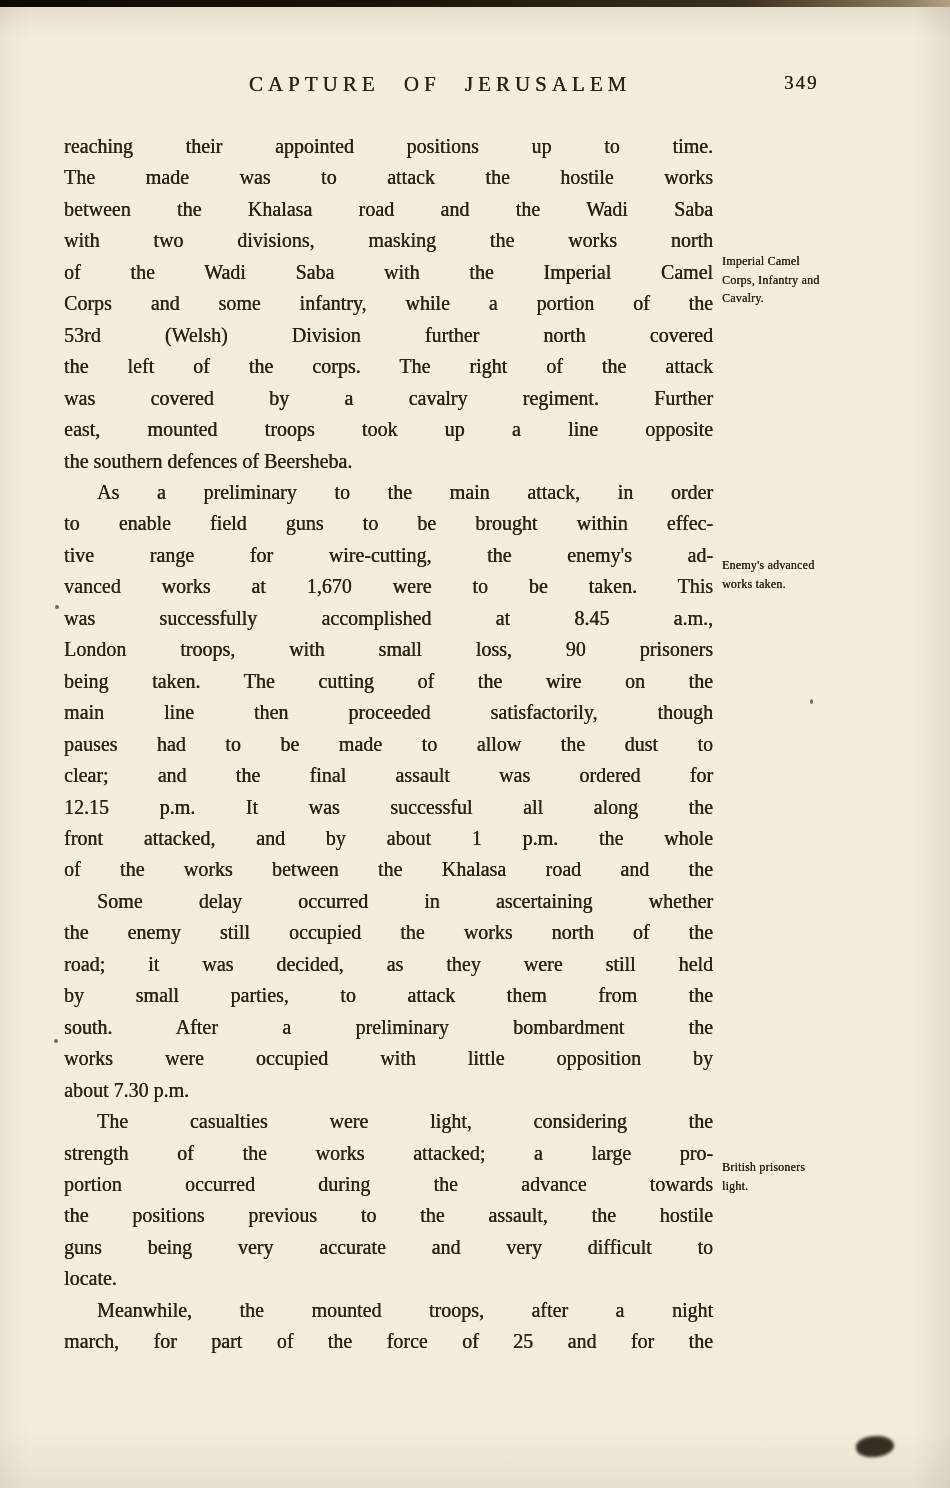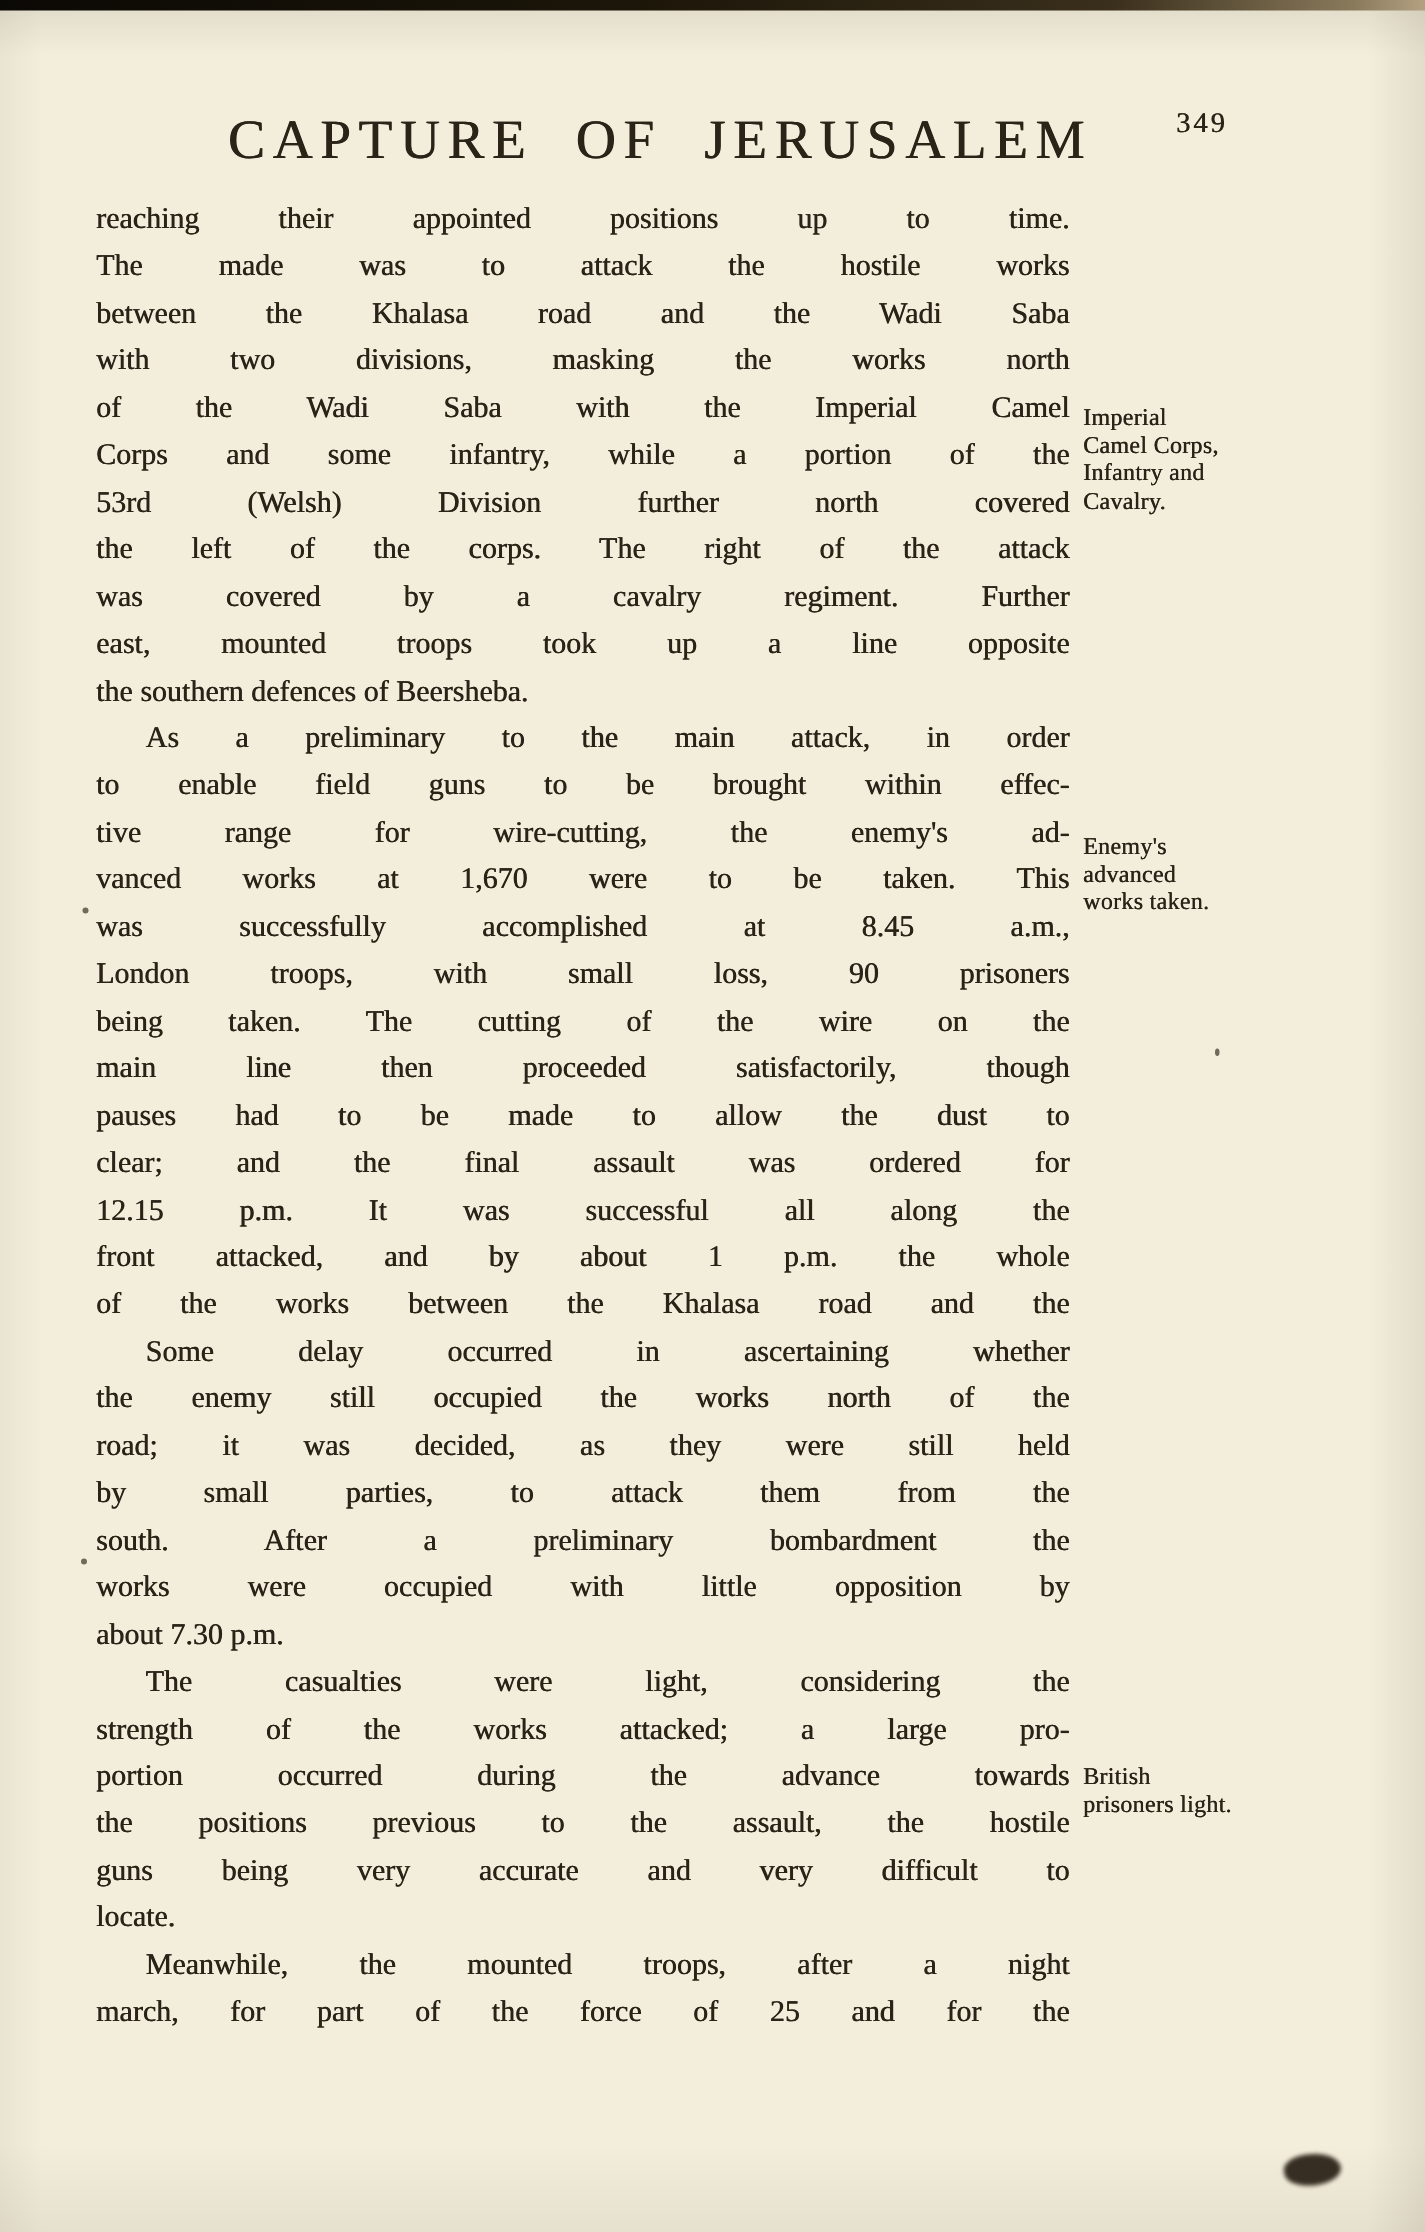--- a/index.html
+++ b/index.html
@@ -17,44 +17,43 @@
     font-family: "Liberation Serif", serif;
     overflow: hidden;
   }
   .scan-top {
     position: absolute; top: 0; left: 0; width: 100%; height: 7px;
     background: linear-gradient(90deg, #0b0905 0%, #1c1609 45%, #3a2f1c 78%, #8a7a5c 95%, #b3a182 100%);
   }
   .header { position: absolute; top: 72px; left: 0; width: 100%; height: 36px; }
   .running-title {
     position: absolute; left: 440px; transform: translateX(-50%);
-    font-size: 37px; letter-spacing: 5px; word-spacing: 14px; white-space: nowrap;
+    font-size: 21px; letter-spacing: 5px; word-spacing: 14px; white-space: nowrap;
     text-shadow: 0.35px 0 0 currentColor;
   }
   .page-number {
     position: absolute; left: 784px; top: 0;
     font-size: 19px; letter-spacing: 2px;
     text-shadow: 0.35px 0 0 currentColor;
   }
   .body-text {
     position: absolute; left: 64px; top: 131px; width: 649px;
     font-size: 20px; line-height: 31.45px;
     text-shadow: 0.35px 0 0 currentColor;
   }
   .line { text-align: justify; text-align-last: justify; }
   .line.last { text-align-last: left; }
   .line.indent { text-indent: 33px; }
   .sidenote {
     position: absolute; left: 722px; width: 102px;
-    font-size: 16px; line-height: 18.5px; letter-spacing: 0.2px;
+    font-size: 12px; line-height: 18.5px; letter-spacing: 0.2px;
     text-shadow: 0.25px 0 0 currentColor;
-    margin-top: 18px;
   }
   #sidenote-0 { top: 252px; }
-  #sidenote-1 { top: 538px; }
+  #sidenote-1 { top: 556px; }
   #sidenote-2 { top: 1158px; }
   .speck { position: absolute; background: var(--ink, #2a2318); border-radius: 50%; opacity: 0.65; }
   .speck-1 { left: 55px; top: 605px; width: 4px; height: 4px; }
   .speck-2 { left: 54px; top: 1039px; width: 4px; height: 4px; }
   .speck-3 { left: 810px; top: 699px; width: 3px; height: 5px; }
   .scan-blob {
     position: absolute; left: 856px; top: 1436px; width: 38px; height: 21px;
     background: #241a10; border-radius: 45% 55% 50% 50%;
     filter: blur(1.5px); transform: rotate(-6deg); opacity: 0.9;
   }

